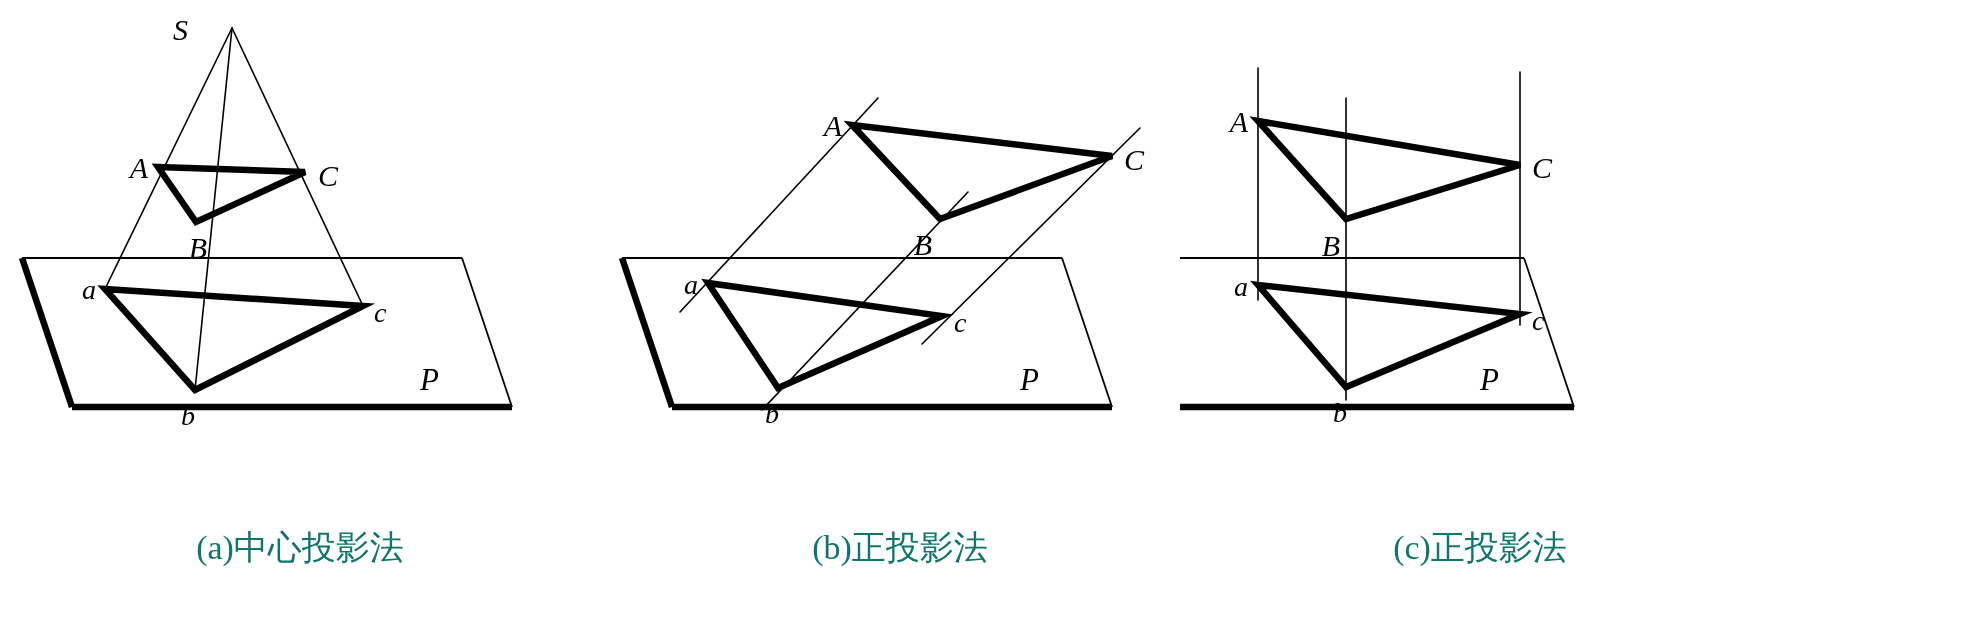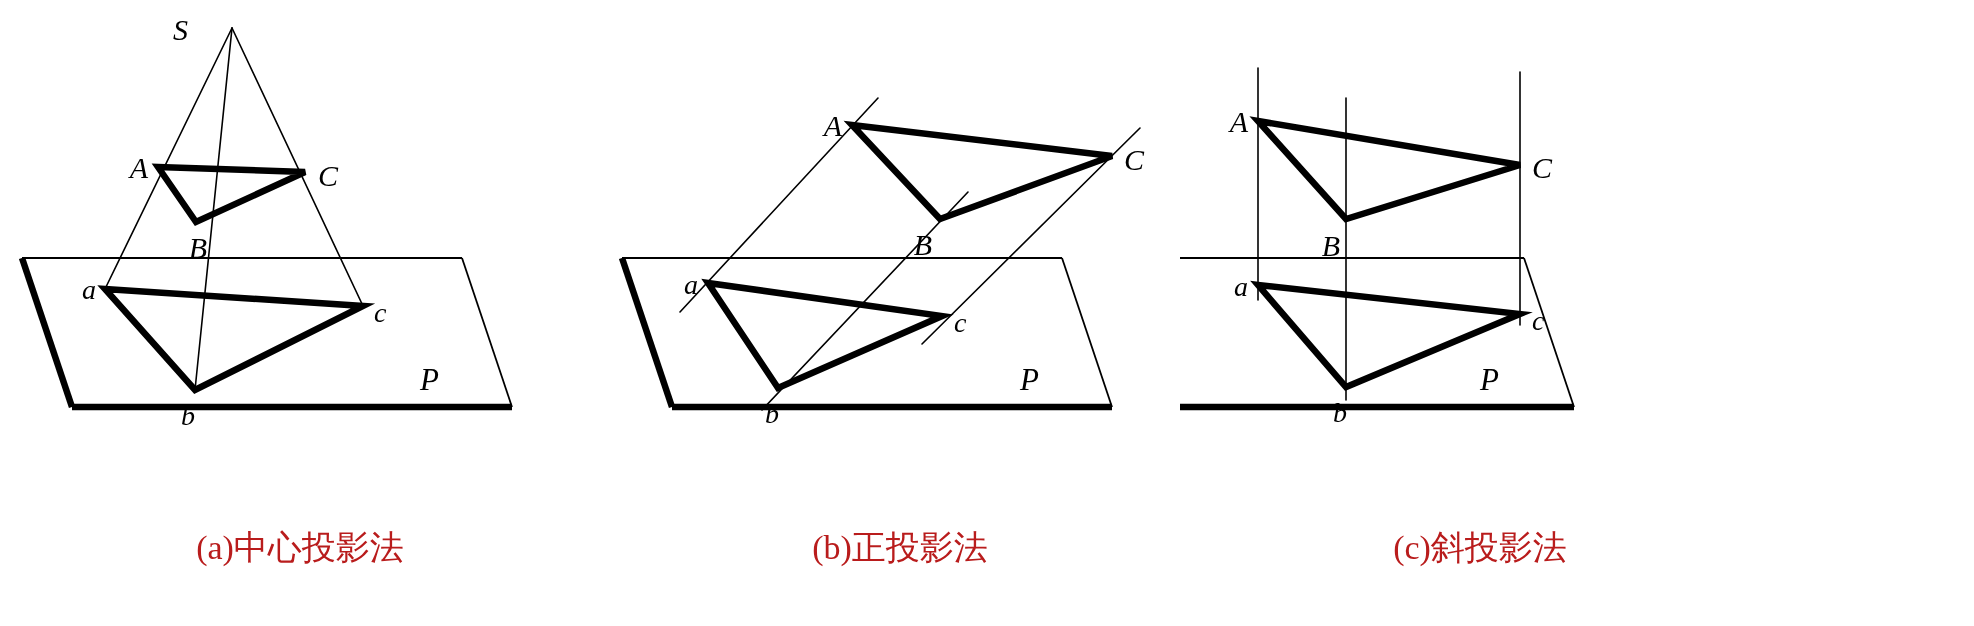--- a/index.html
+++ b/index.html
@@ -59,21 +59,21 @@
     top: 528px;
     width: 1974px;
     height: 98px;
   }
   .caption {
     position: absolute;
     top: 0;
     text-align: center;
     font-family: "Liberation Serif", "DejaVu Serif", serif;
     font-size: 34px;
-    color: #b91c1c;
+    color: #0f766e;
     white-space: nowrap;
     line-height: 1.2;
   }
   .cap-a { left: 40px;   width: 520px; }
   .cap-b { left: 640px;  width: 520px; }
   .cap-c { left: 1200px; width: 560px; }
 </style>
 </head>
 <body>
 
@@ -160,16 +160,16 @@
     <text class="vlabel" x="352" y="178" text-anchor="start">C</text>
     <text class="vlabel-lc" x="68" y="296" text-anchor="end">a</text>
     <text class="vlabel-lc" x="160" y="422" text-anchor="middle">b</text>
     <text class="vlabel-lc" x="352" y="330" text-anchor="start">c</text>
     <text class="plabel" x="300" y="390" text-anchor="start">P</text>
   </svg>
 
   <div class="captions">
     <div class="caption cap-a">(a)中心投影法</div>
     <div class="caption cap-b">(b)正投影法</div>
-    <div class="caption cap-c">(c)斜投影法</div>
+    <div class="caption cap-c">(c)正投影法</div>
   </div>
 
 </div>
 
 </body></html>

